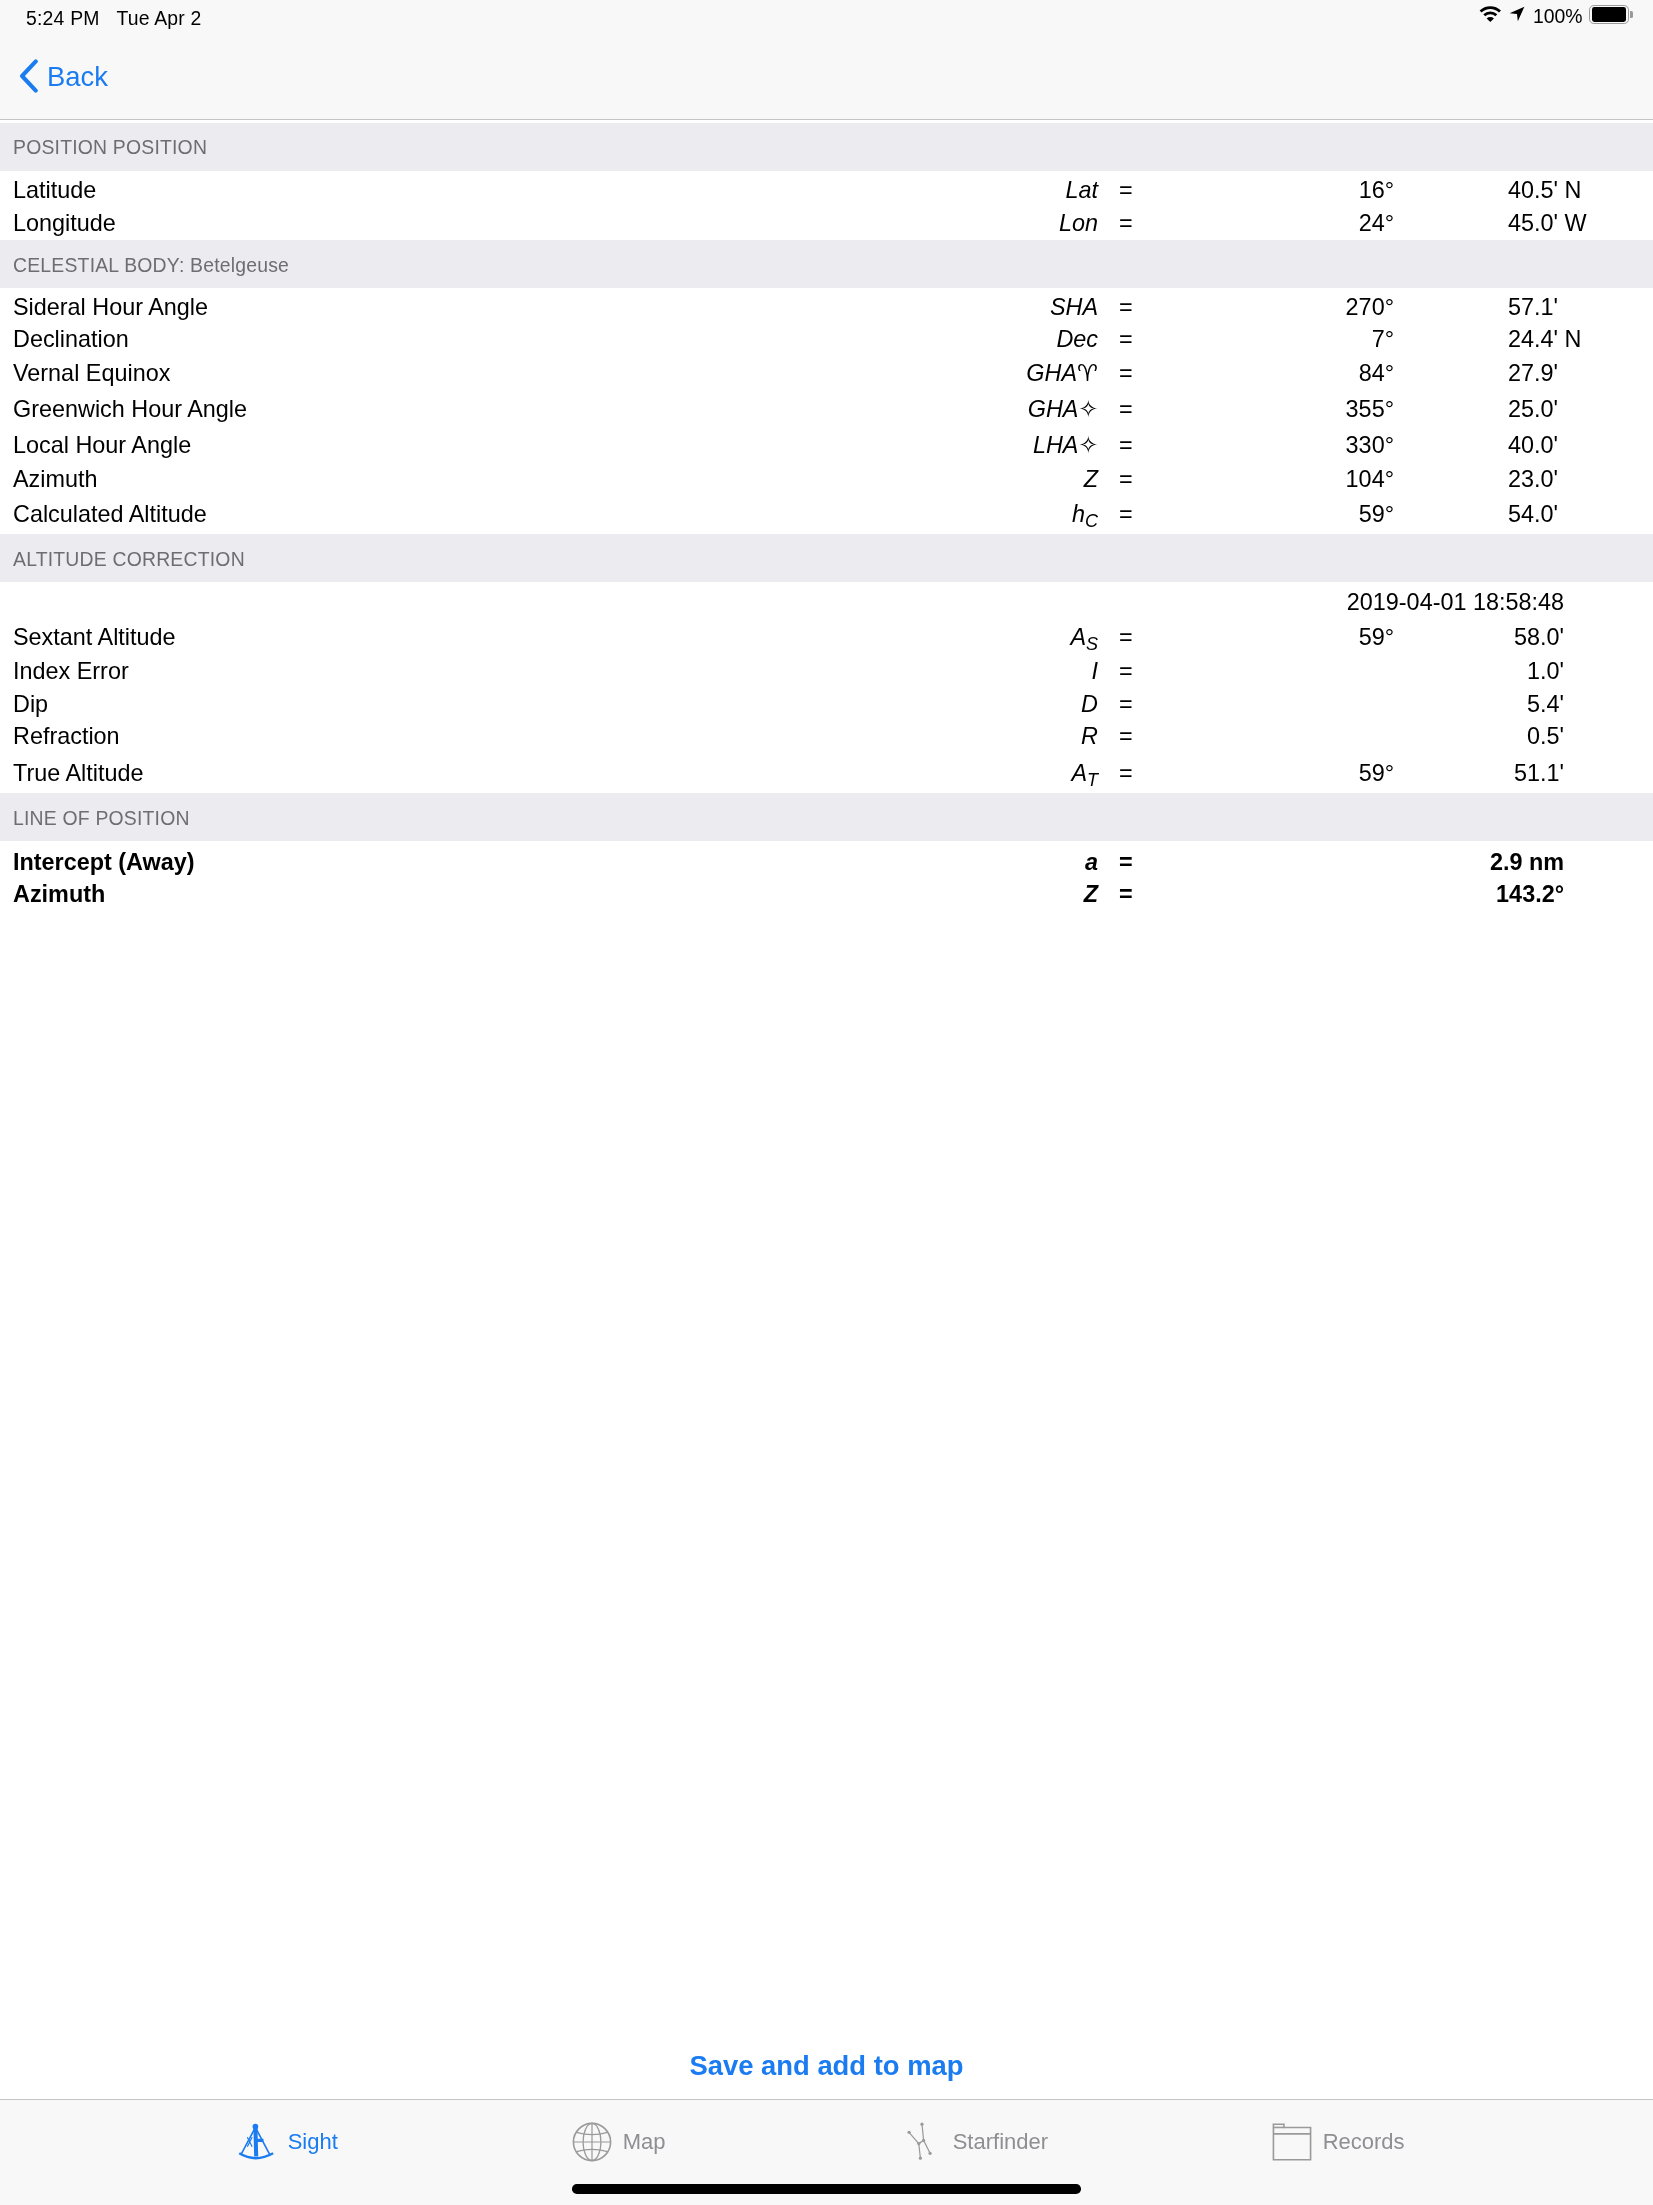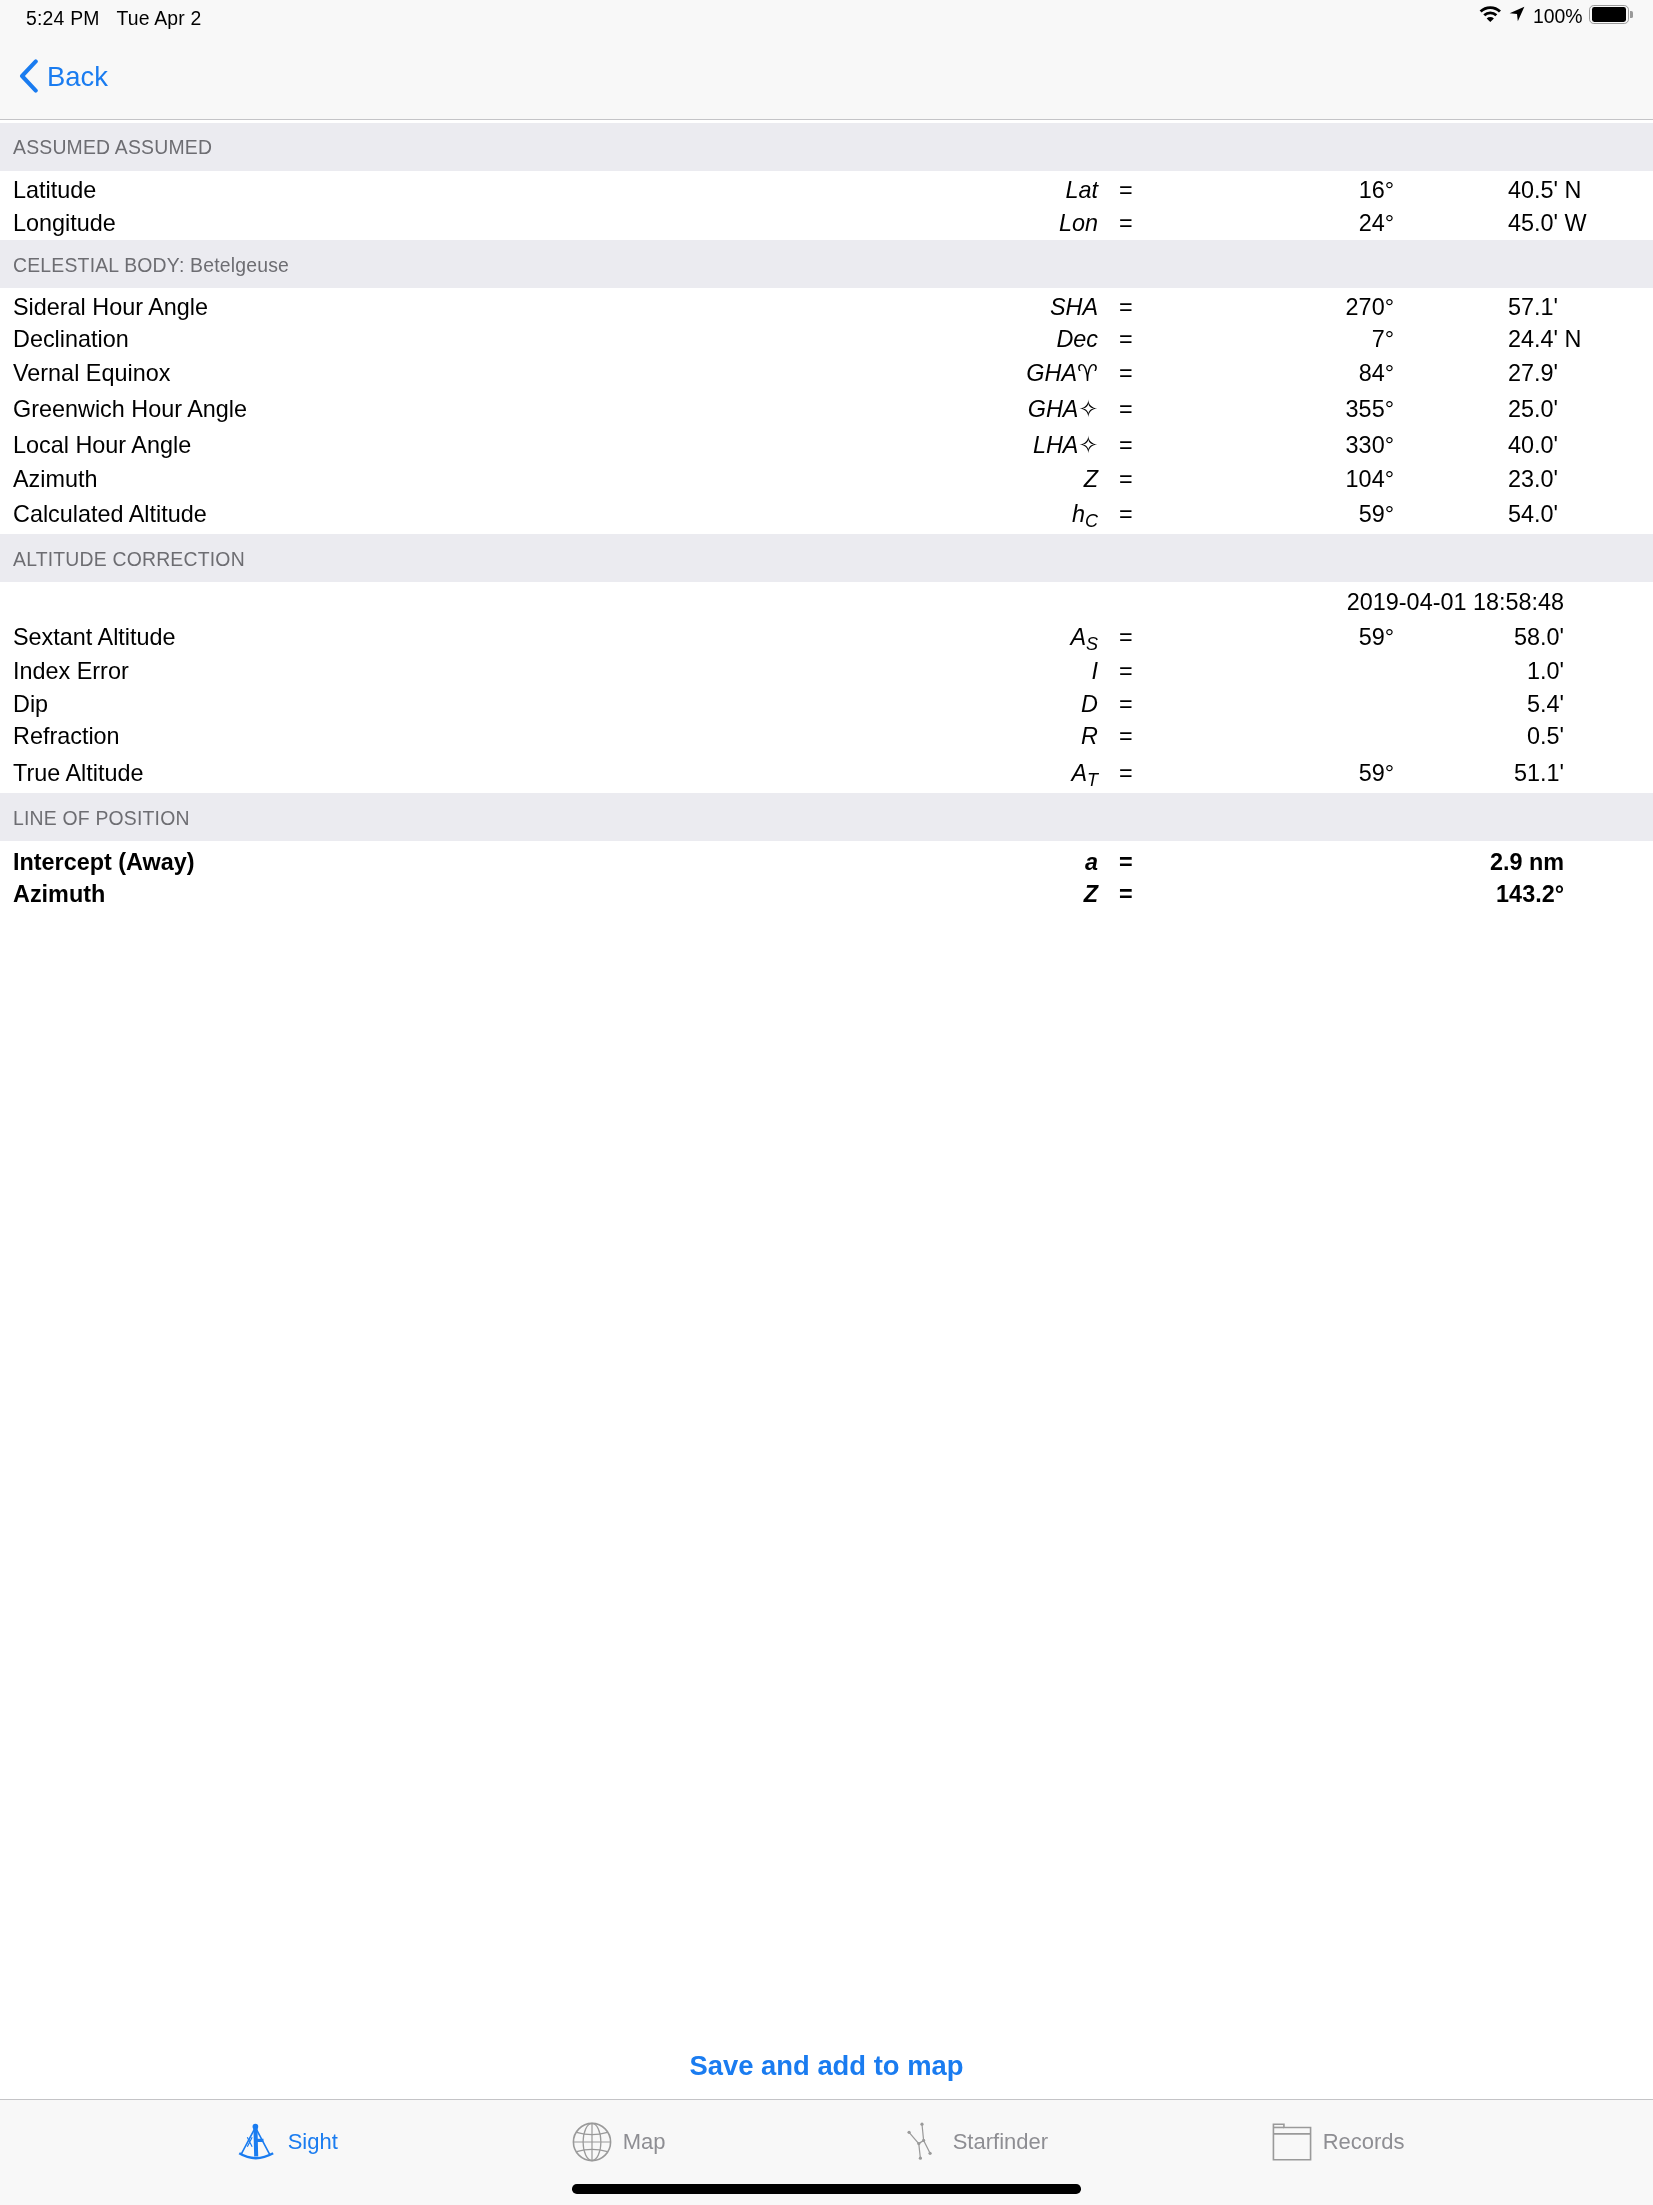--- a/index.html
+++ b/index.html
@@ -70,21 +70,21 @@
     <svg viewBox="0 0 26 42">
       <path d="M22 3 L5 21 L22 39" stroke="#1a7cf0" stroke-width="5" fill="none" stroke-linecap="round" stroke-linejoin="round"></path>
     </svg>
     <span>Back</span>
   </div>
 </div>
 
 <div class="content">
 
   <div class="section-header" style="top:1.6px">
-    <span>ASSUMED ASSUMED</span>
+    <span>POSITION POSITION</span>
   </div>
   <div class="row" style="top:53px">
     <span class="lbl">Latitude</span>
     <span class="sym">Lat</span>
     <span class="eq">=</span>
     <span class="deg">16°</span>
     <span class="min">40.5' N</span>
   </div>
   <div class="row" style="top:86px">
     <span class="lbl">Longitude</span>

